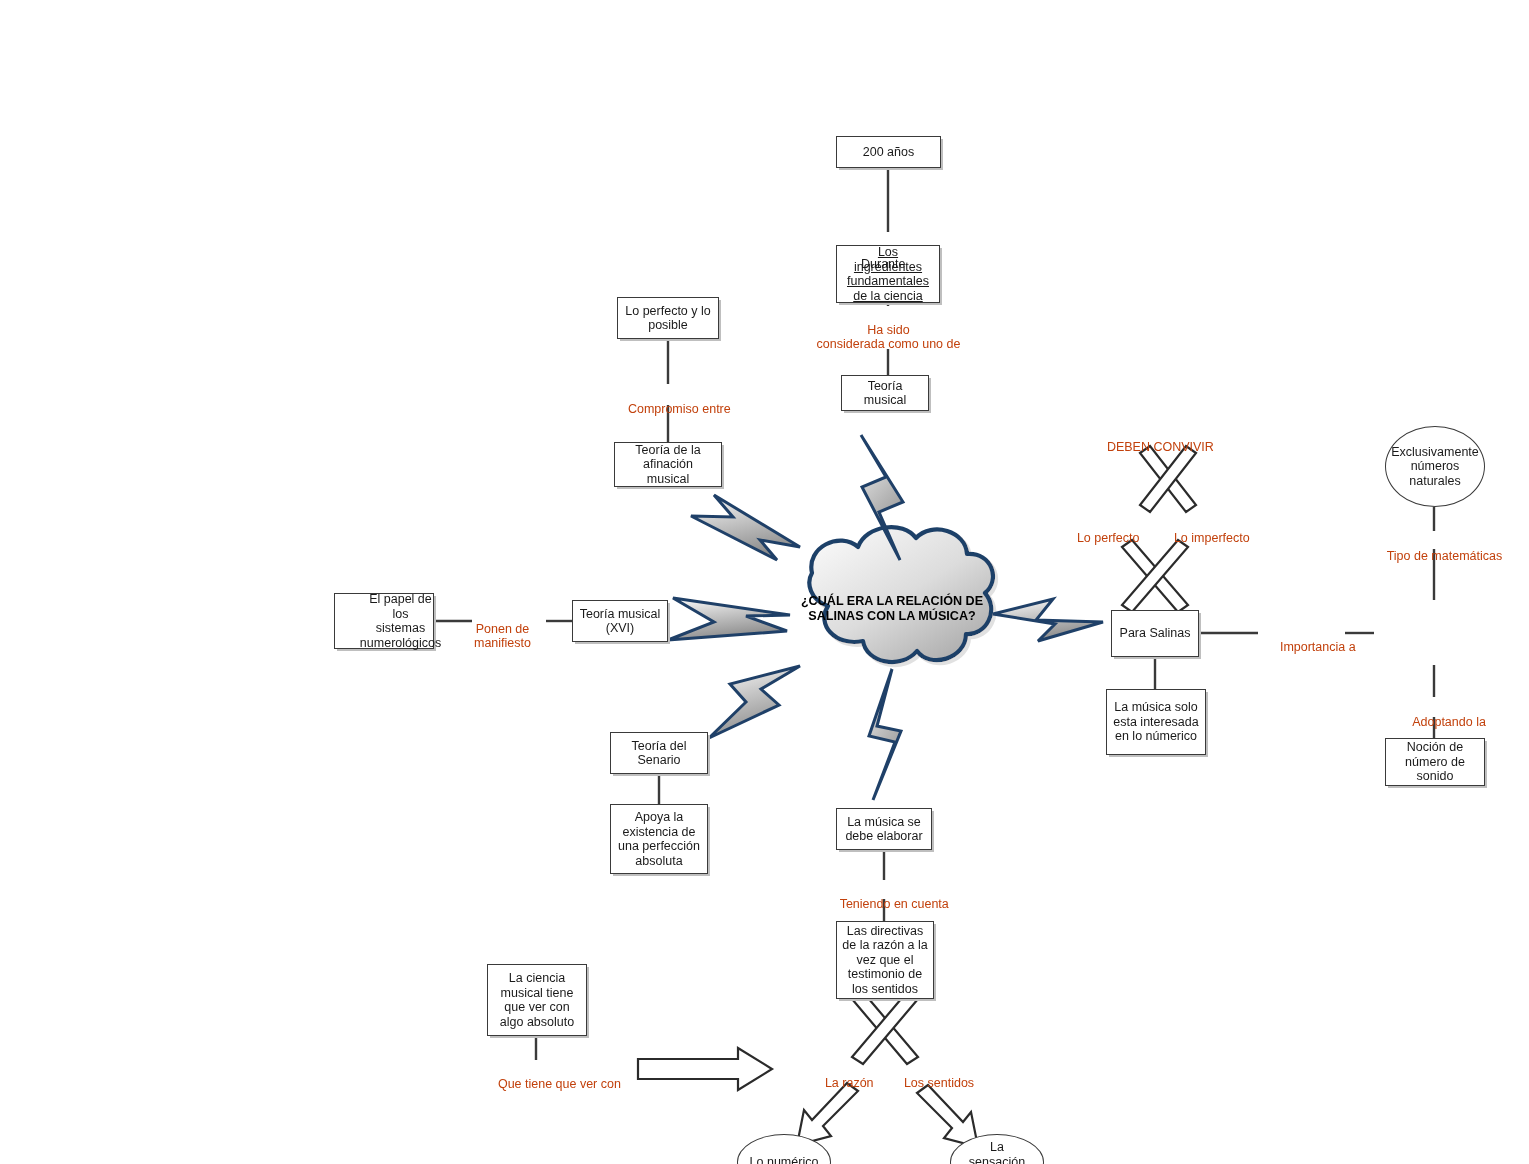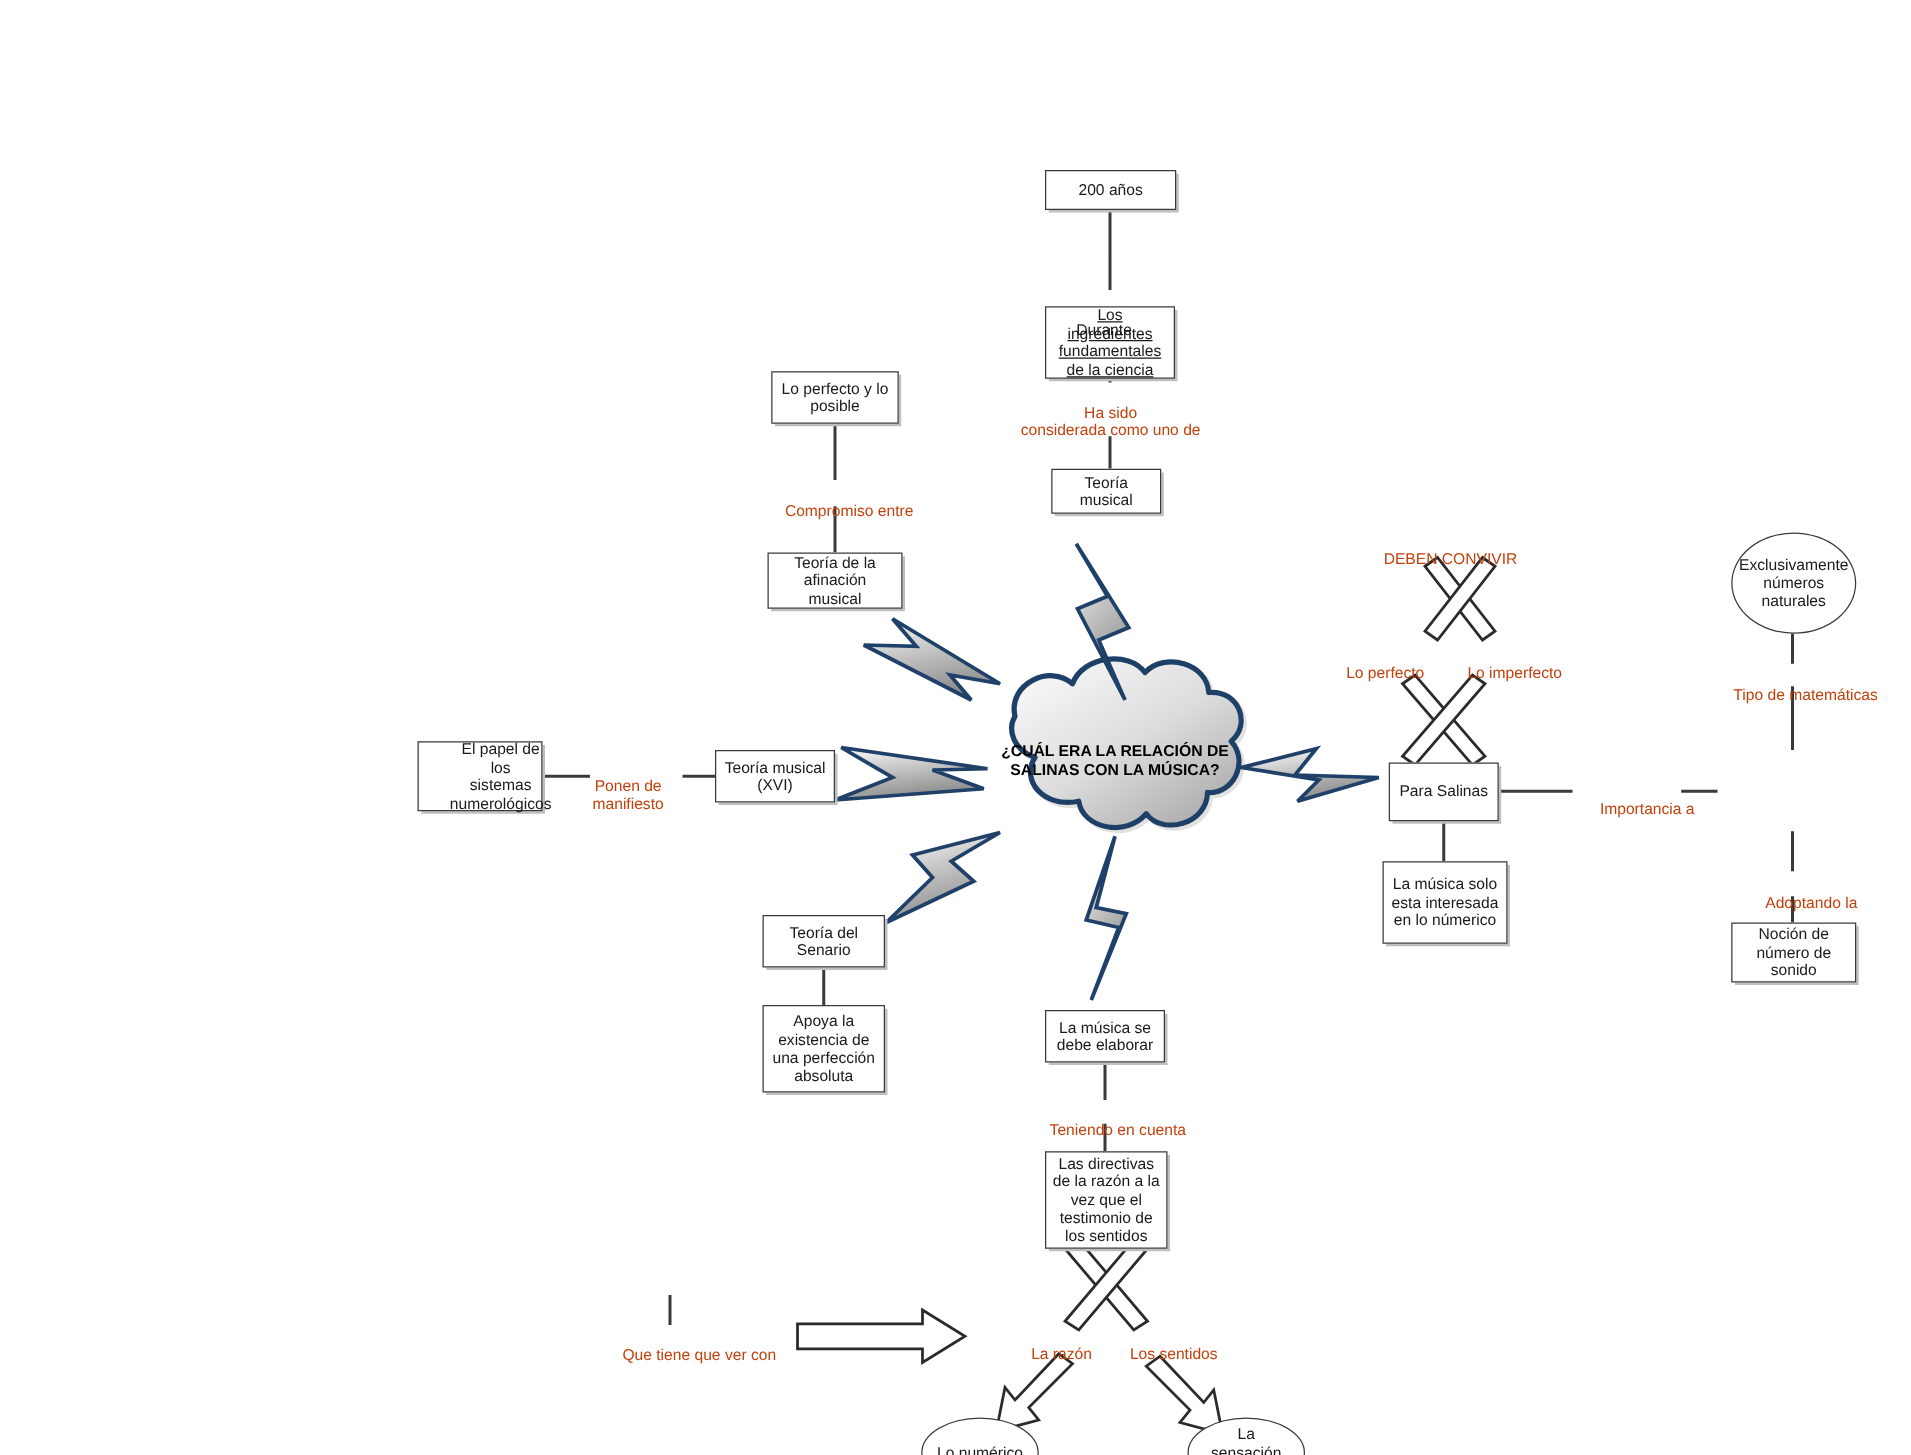--- a/index.html
+++ b/index.html
@@ -232,20 +232,26 @@
   <div class="node ellipse" style="left:737px;top:1090px;width:94px;height:56px;text-decoration:underline;">
     <span style="white-space:pre-line">Lo numérico</span>
   </div>
 
   <div class="node ellipse" style="left:950px;top:1090px;width:94px;height:56px;overflow:visible;">
     <span style="white-space:pre-line;">La
 sensación
 que produce</span>
   </div>
 
+  <div class="node shadow" style="left:487px;top:920px;width:100px;height:72px;">
+    <span style="white-space:pre-line">La ciencia
+musical tiene
+que ver con
+algo absoluto</span>
+  </div>
 
   <div class="lbl" style="left:484px;top:1018px;">
     <span>Que tiene que ver con</span>
   </div>
 
   <div class="lbl" style="left:1093px;top:381px;">
     <span>DEBEN CONVIVIR</span>
   </div>
   <div class="lbl" style="left:1063px;top:472px;">
     <span>Lo perfecto</span>

